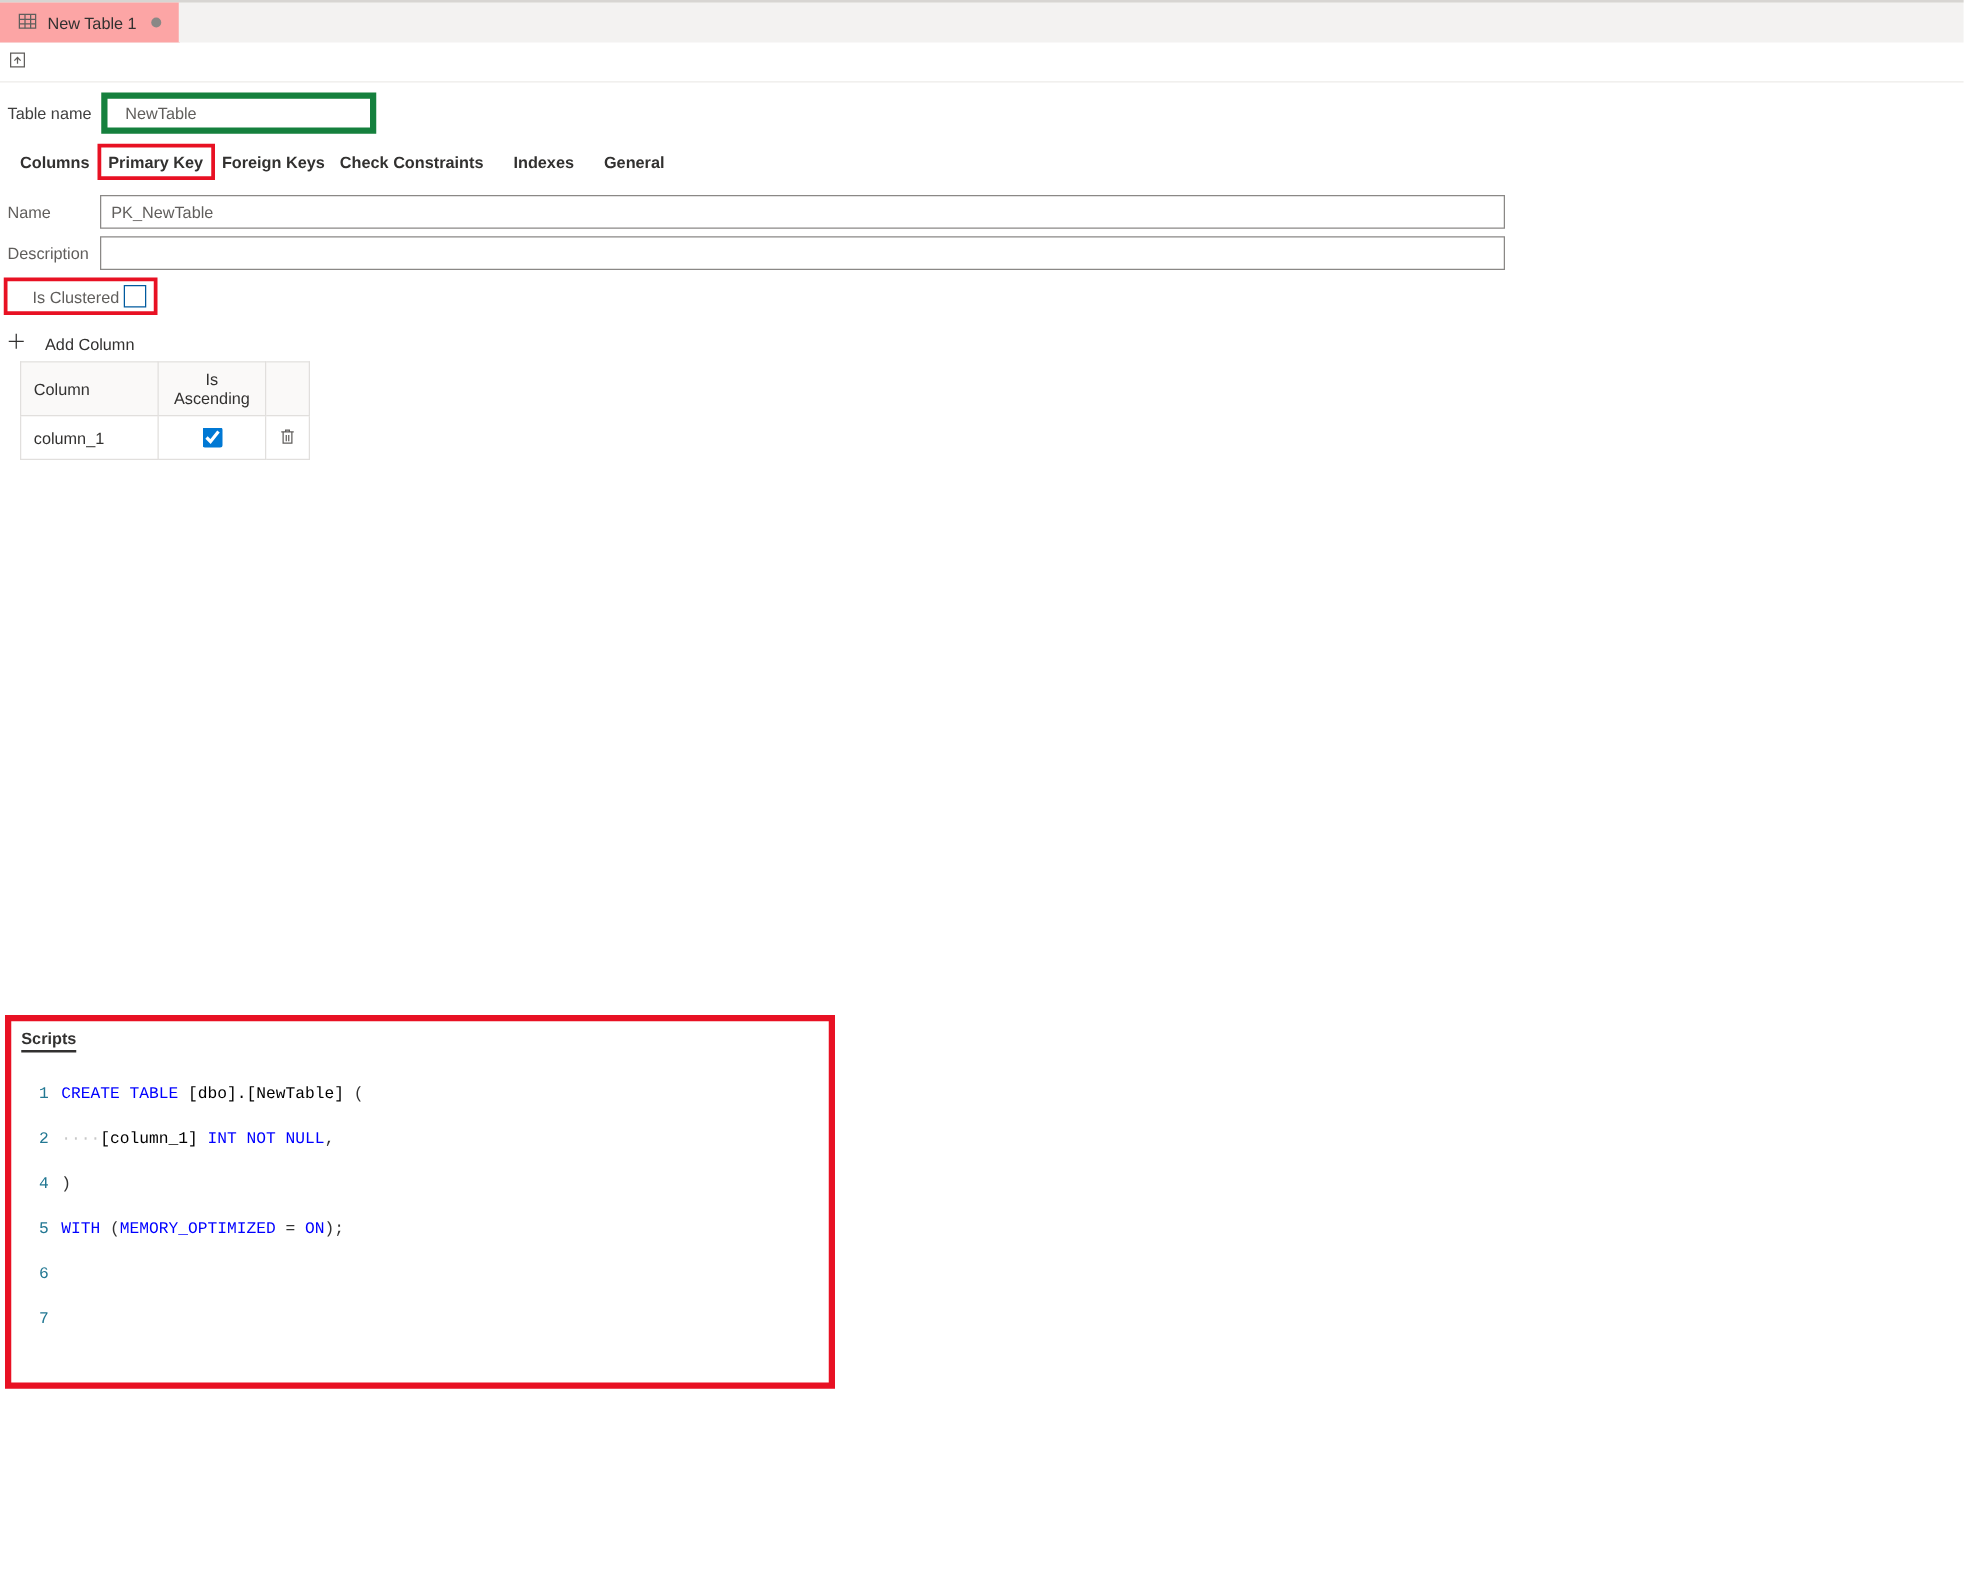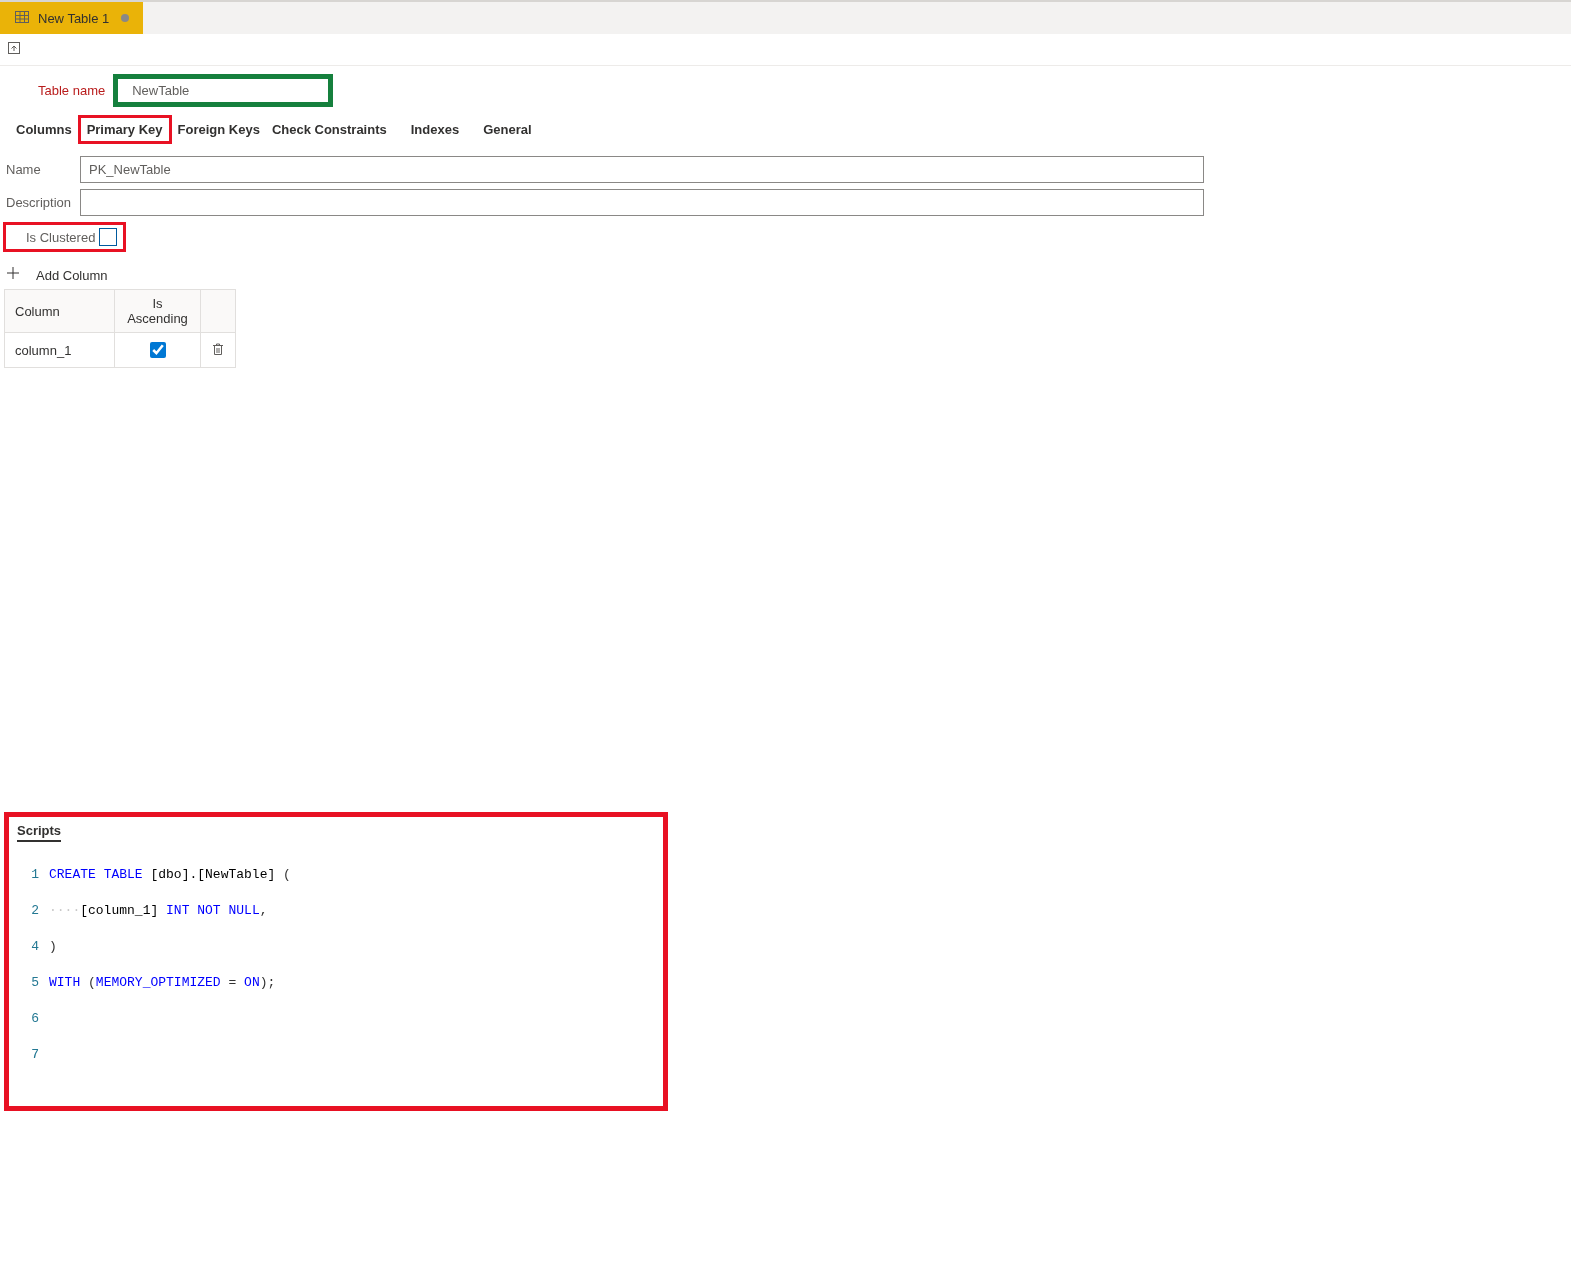--- a/index.html
+++ b/index.html
@@ -13,21 +13,21 @@
   }
   
   .topbar {
     background: #f3f2f1;
     border-top: 2px solid #d7d5d2;
     height: 34px;
     display: flex;
     align-items: stretch;
   }
   .file-tab {
-    background: #eab308;
+    background: #fca5a5;
     display: flex;
     align-items: center;
     gap: 8px;
     padding: 0 14px;
     border-right: 1px solid #f3f2f1;
   }
   .file-tab svg { width: 16px; height: 16px; }
   .file-tab .dot {
     width: 8px; height: 8px; border-radius: 50%;
     background: #8a8886;
@@ -42,21 +42,21 @@
     border-bottom: 1px solid #edebe9;
   }
   .subbar svg { width: 16px; height: 16px; }
   
   .namerow {
     display: flex;
     align-items: center;
     gap: 8px;
     padding: 8px 6px 8px 6px;
   }
-  .namerow label { color: #b91c1c; margin-left: 32px; }
+  .namerow label { color: #404040; }
   .namerow input {
     width: 220px;
     padding: 4px 14px;
     border: 5px solid #15803d;
     font: inherit;
     color: #605e5c;
   }
   
   .inner-tabs {
     display: flex;
@@ -109,21 +109,21 @@
     display: flex;
     align-items: flex-end;
     gap: 16px;
     padding: 6px 6px;
     cursor: pointer;
   }
   .addcol svg { width: 14px; height: 14px; }
   
   .pk-grid {
     border-collapse: collapse;
-    margin-left: 4px;
+    margin-left: 16px;
   }
   .pk-grid th, .pk-grid td {
     border: 1px solid #e1dfdd;
     padding: 6px 10px;
     text-align: left;
     font-weight: 400;
   }
   .pk-grid th {
     background: #faf9f8;
     color: #323130;

